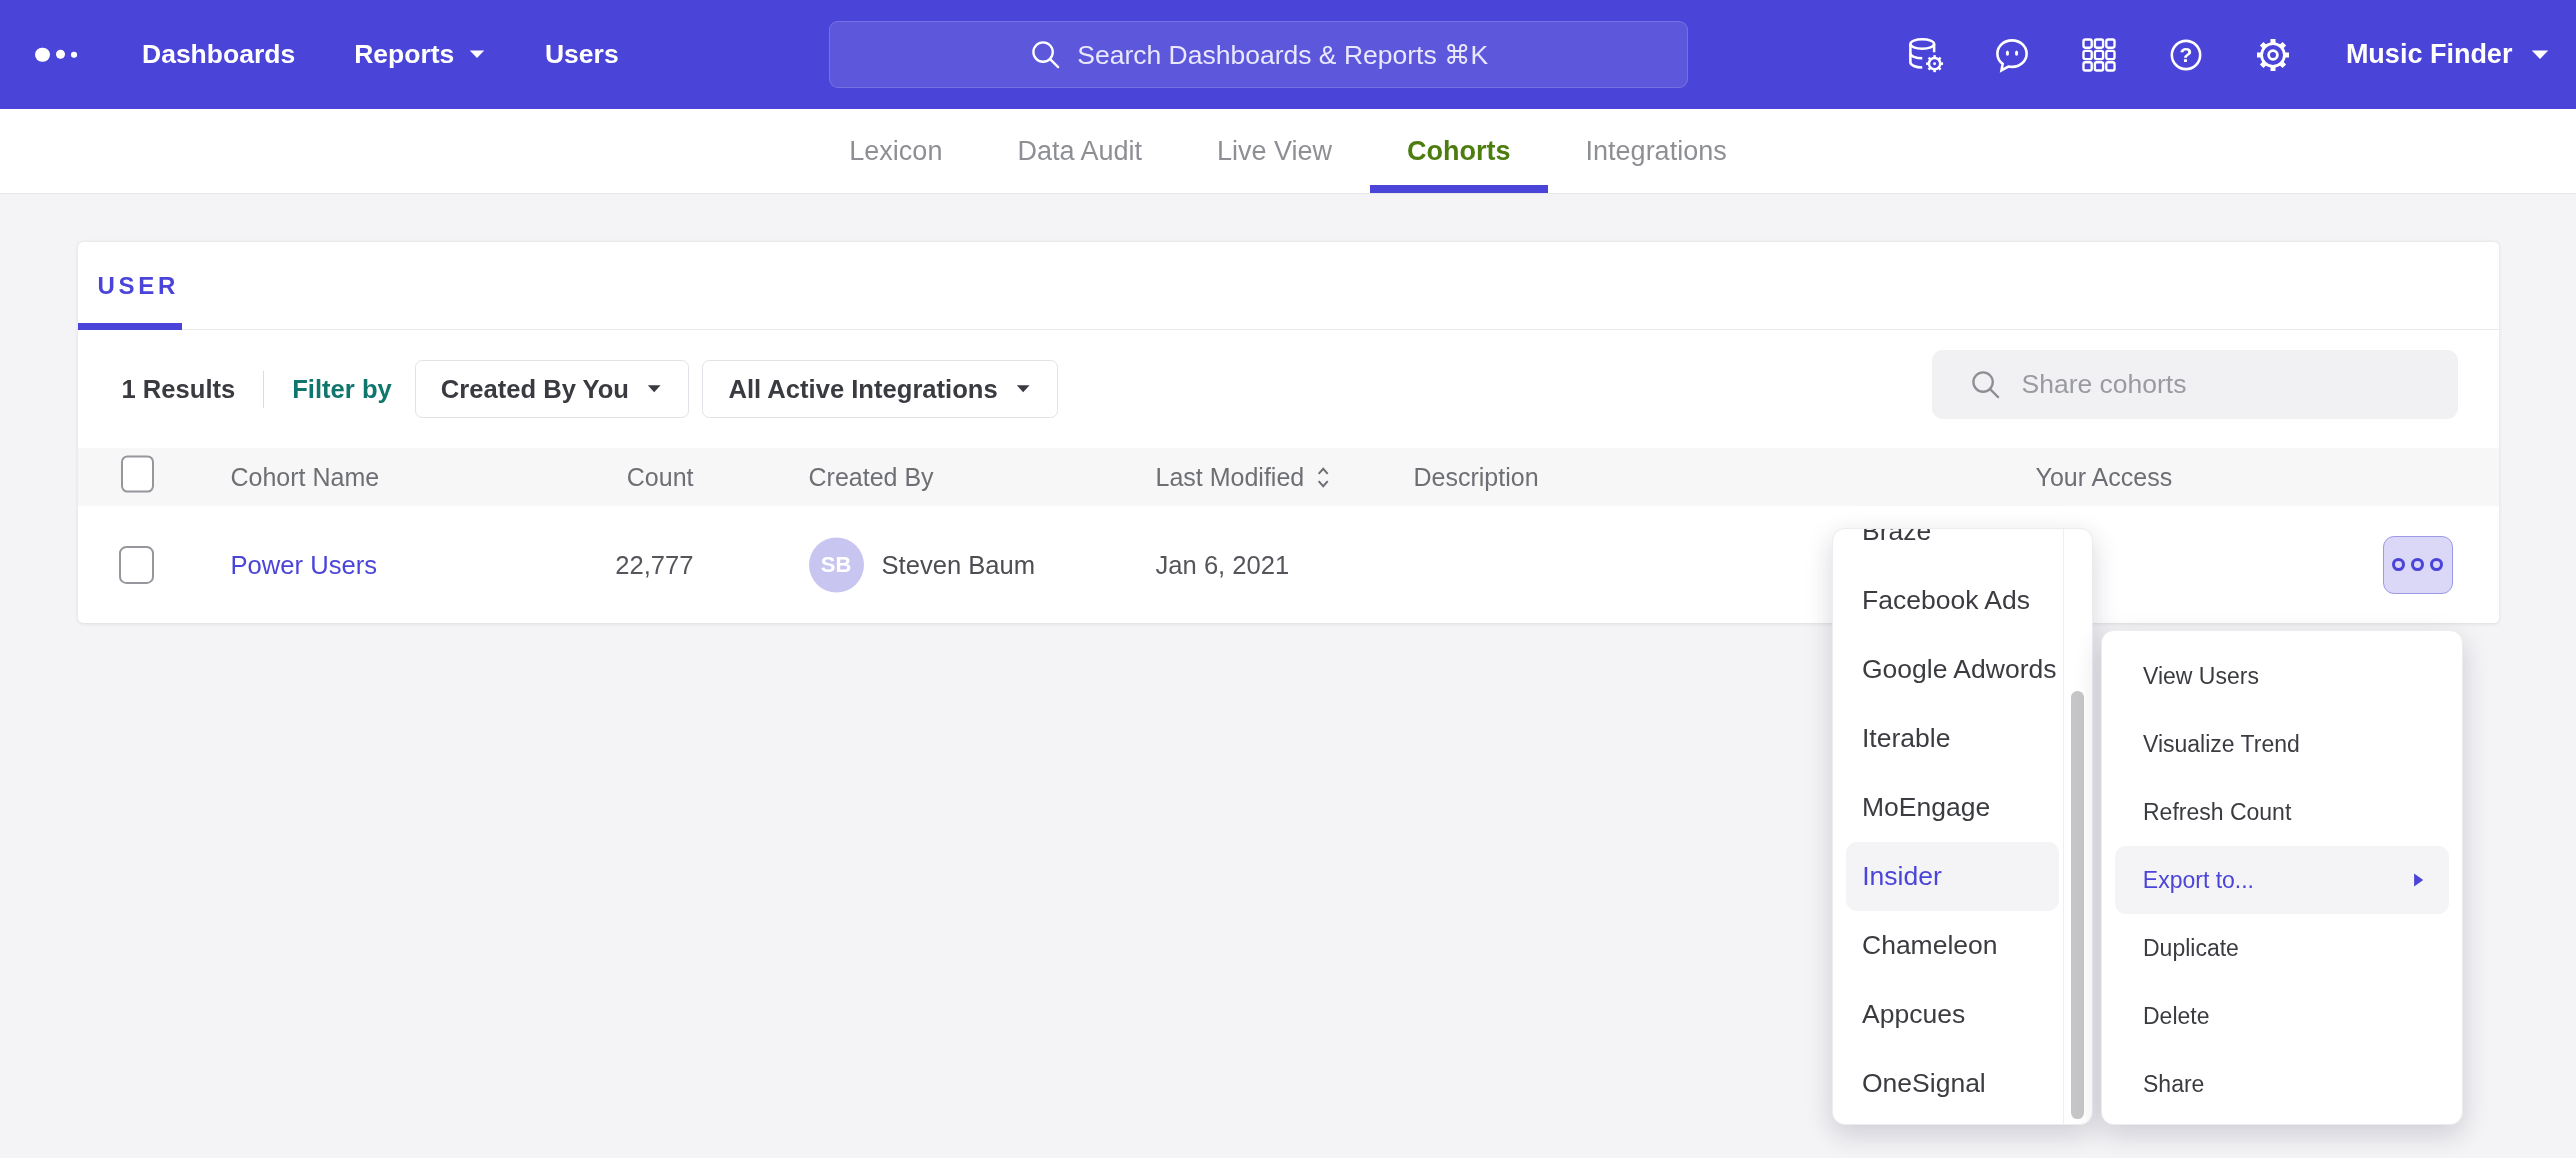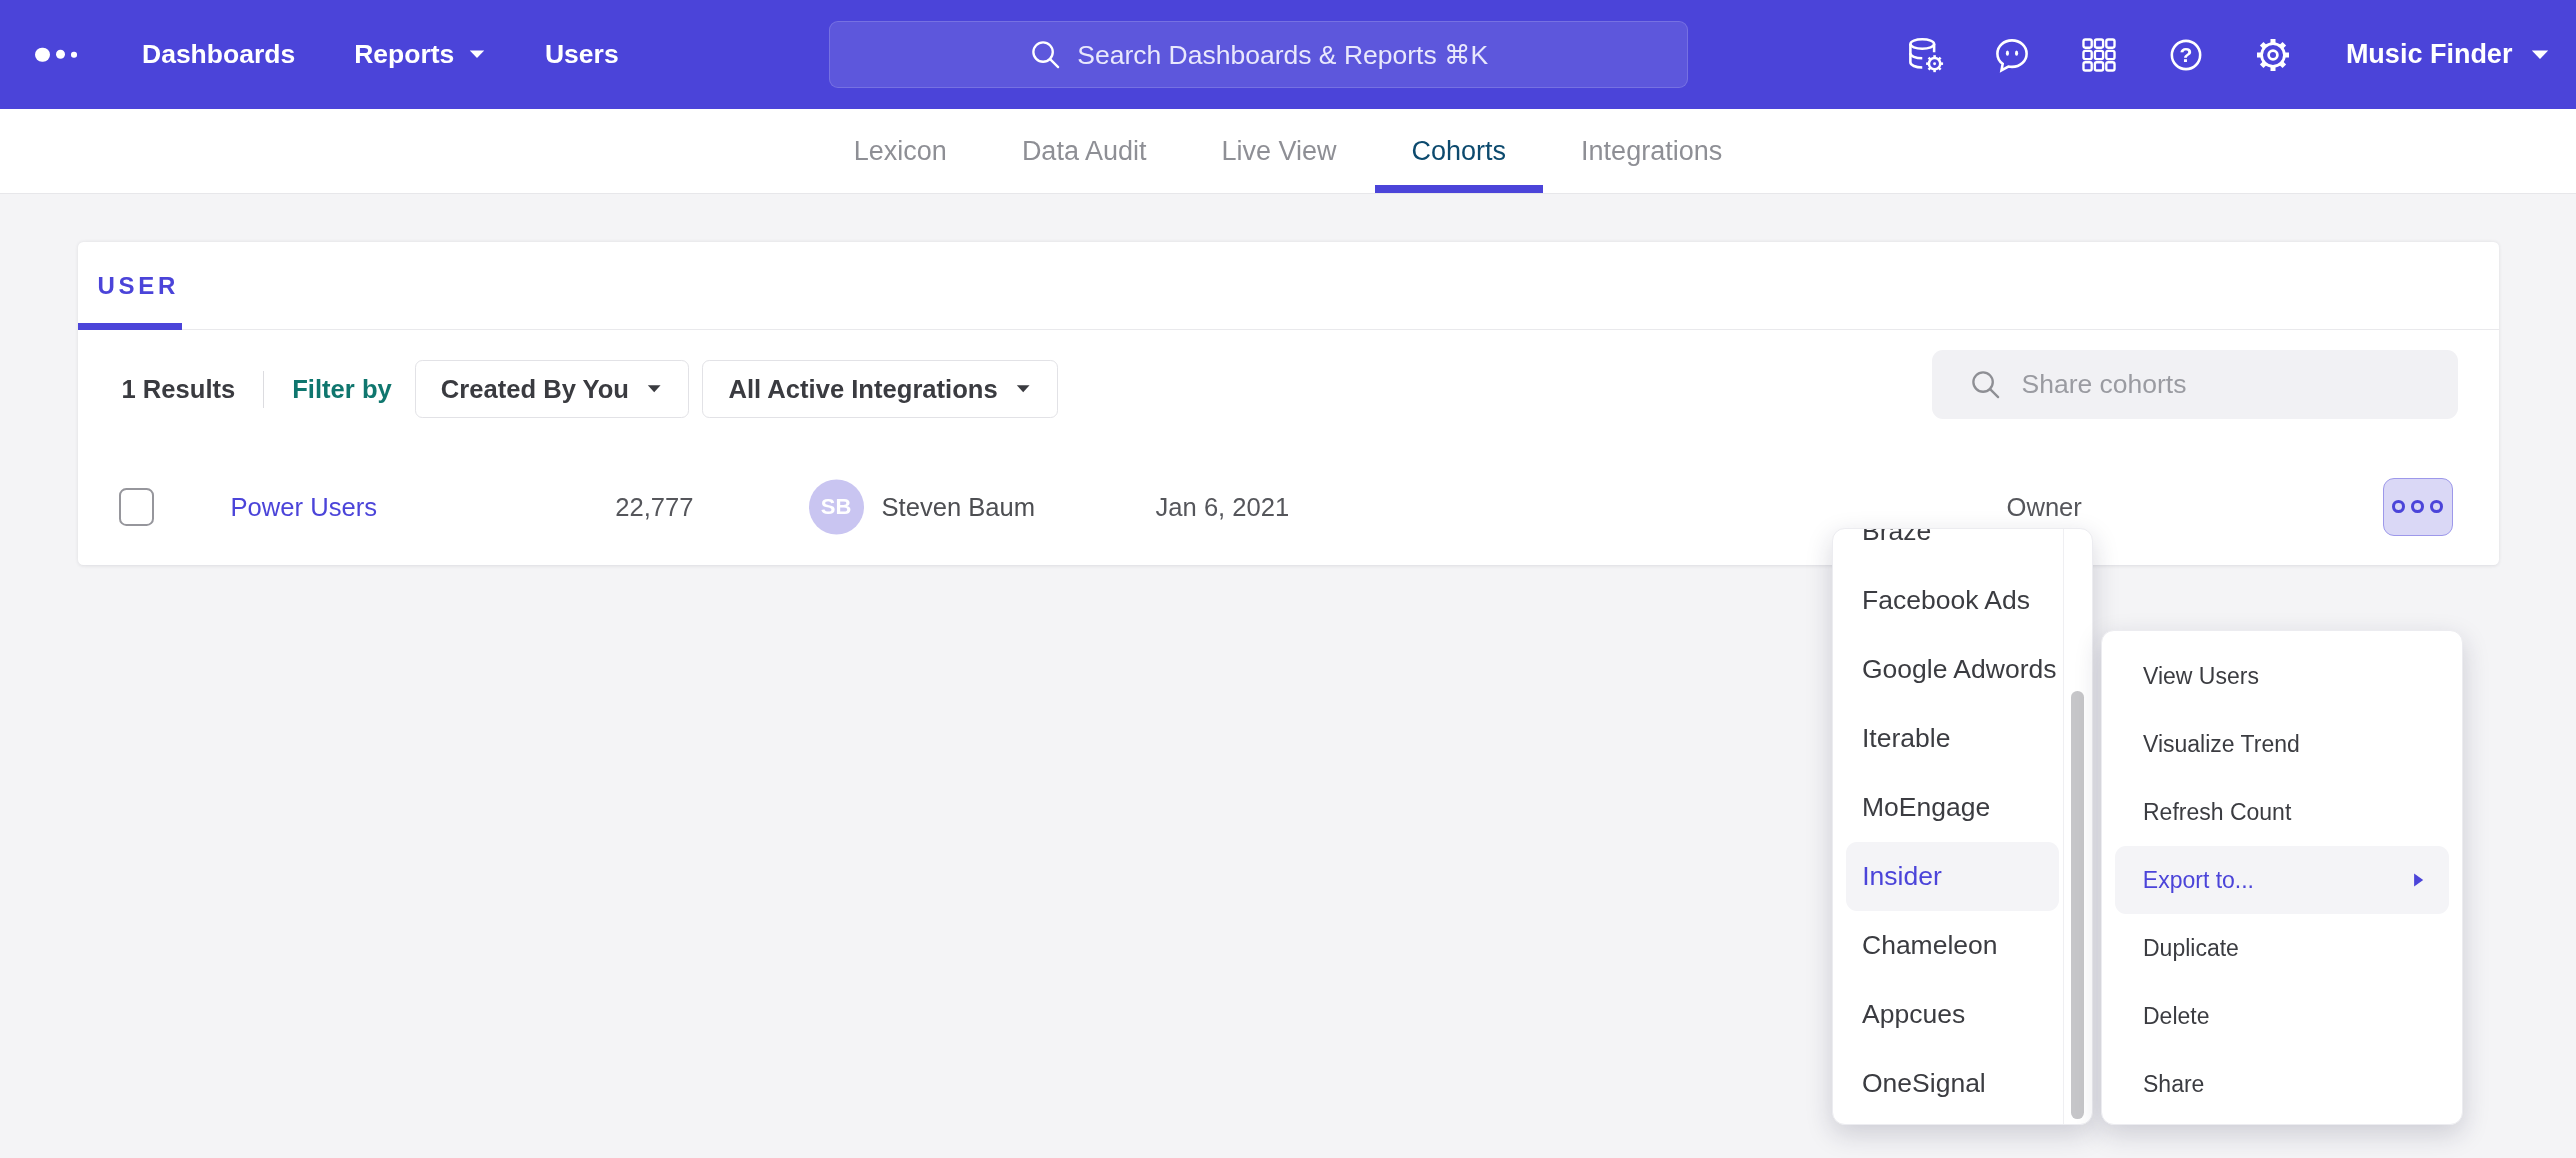--- a/index.html
+++ b/index.html
@@ -28,21 +28,21 @@
   .icon-btn { width:42px; height:42px; margin-right:45px; display:flex; align-items:center;
               justify-content:center; cursor:pointer; }
   .project-switcher { display:flex; align-items:center; gap:18px; font-size:27px;
                       font-weight:700; margin-left:7.3px; cursor:pointer; }
 
   
   .tabbar { height:85px; background:#fff; border-bottom:0.9px solid #e7e7ea;
             display:flex; align-items:center; justify-content:center; gap:75px;
             font-size:27px; color:#8e8f95; }
   .tab { height:100%; display:flex; align-items:center; position:relative; cursor:pointer; }
-  .tab.active { color:#0c4a6e; font-weight:400;justify-content:center; }
+  .tab.active { color:#4d7c0f; font-weight:700;justify-content:center; }
   .tab-underline { position:absolute; left:-37px; right:-37px; bottom:0; height:8.2px; background:#4b44d9; }
 
   
   .page { padding-top:48px; }
   .card { width:2421px; margin:0 auto; background:#fff; border-radius:5.5px;
           box-shadow:0 0.9px 3.7px rgba(30,30,50,0.10); position:relative; }
 
   .card-head { height:88px; border-bottom:0.9px solid #e9e9ec; position:relative; }
   .user-tab { position:absolute; left:20px; top:0; height:100%; display:flex; align-items:center;
               color:#4b44d9; font-weight:700; font-size:24px; letter-spacing:3.7px; cursor:pointer; }
@@ -252,20 +252,35 @@
       </button>
       <div class="cohort-search">
         <svg viewBox="0 0 34 34" width="33" height="33" fill="none" stroke="#8e8f94" stroke-width="2.4">
             <circle cx="14.5" cy="14.5" r="10"></circle>
             <line x1="22" y1="22" x2="30" y2="30" stroke-linecap="round"></line>
           </svg>
         <span>Share cohorts</span>
       </div>
     </div>
 
+    <div class="thead">
+      <span class="th th-check"><span class="checkbox"></span></span>
+      <span class="th th-name">Cohort Name</span>
+      <span class="th th-count">Count</span>
+      <span class="th th-created">Created By</span>
+      <span class="th th-modified">
+        <span>Last Modified</span>
+        <svg viewBox="0 0 18 26" width="16.4" height="24" fill="none" stroke="#6e6f74" stroke-width="2.2">
+            <path d="M4 9 L9 3.5 L14 9"></path>
+            <path d="M4 17 L9 22.5 L14 17"></path>
+          </svg>
+      </span>
+      <span class="th th-desc">Description</span>
+      <span class="th th-access">Your Access</span>
+    </div>
 
     <div class="trow">
       <span class="cell row-check checkbox"></span>
       <a class="cell cohort-link">Power Users</a>
       <span class="cell cell-count">22,777</span>
       <span class="cell avatar">SB</span>
       <span class="cell cell-creator">Steven Baum</span>
       <span class="cell cell-modified">Jan 6, 2021</span>
       <span class="cell cell-access">Owner</span>
       <button class="cell more-btn">

